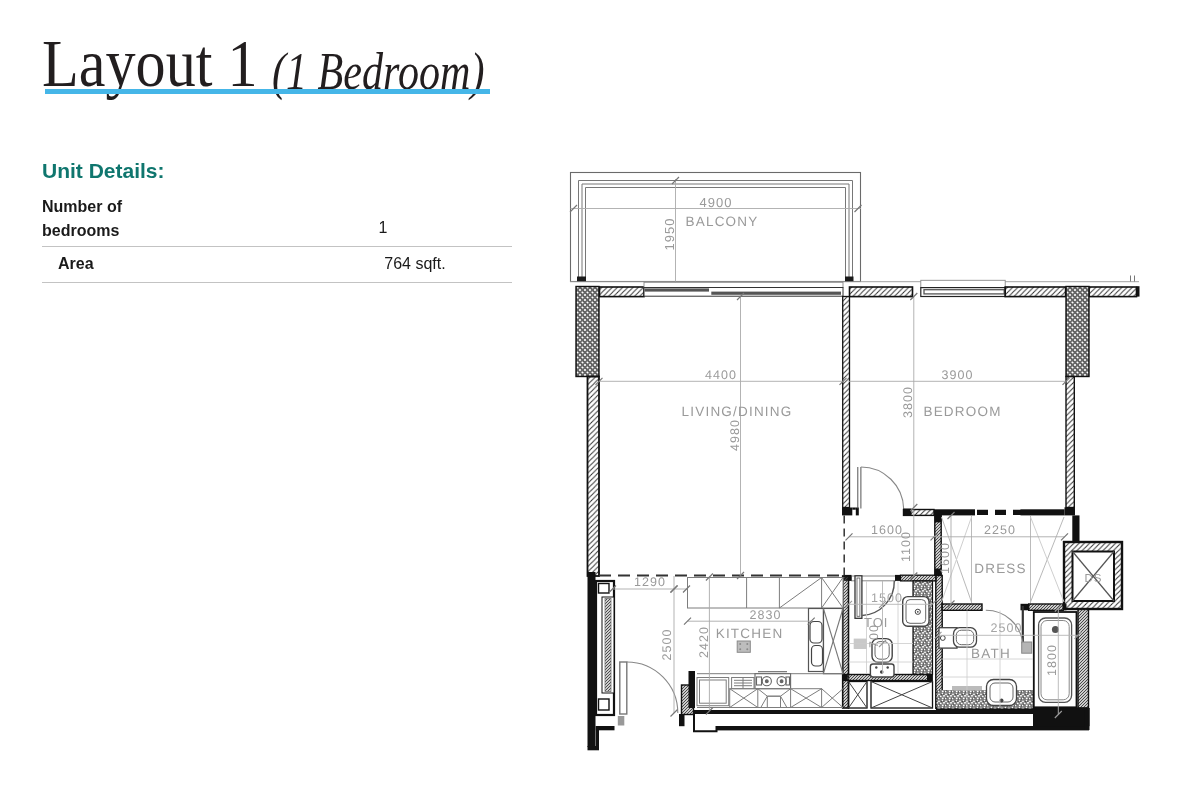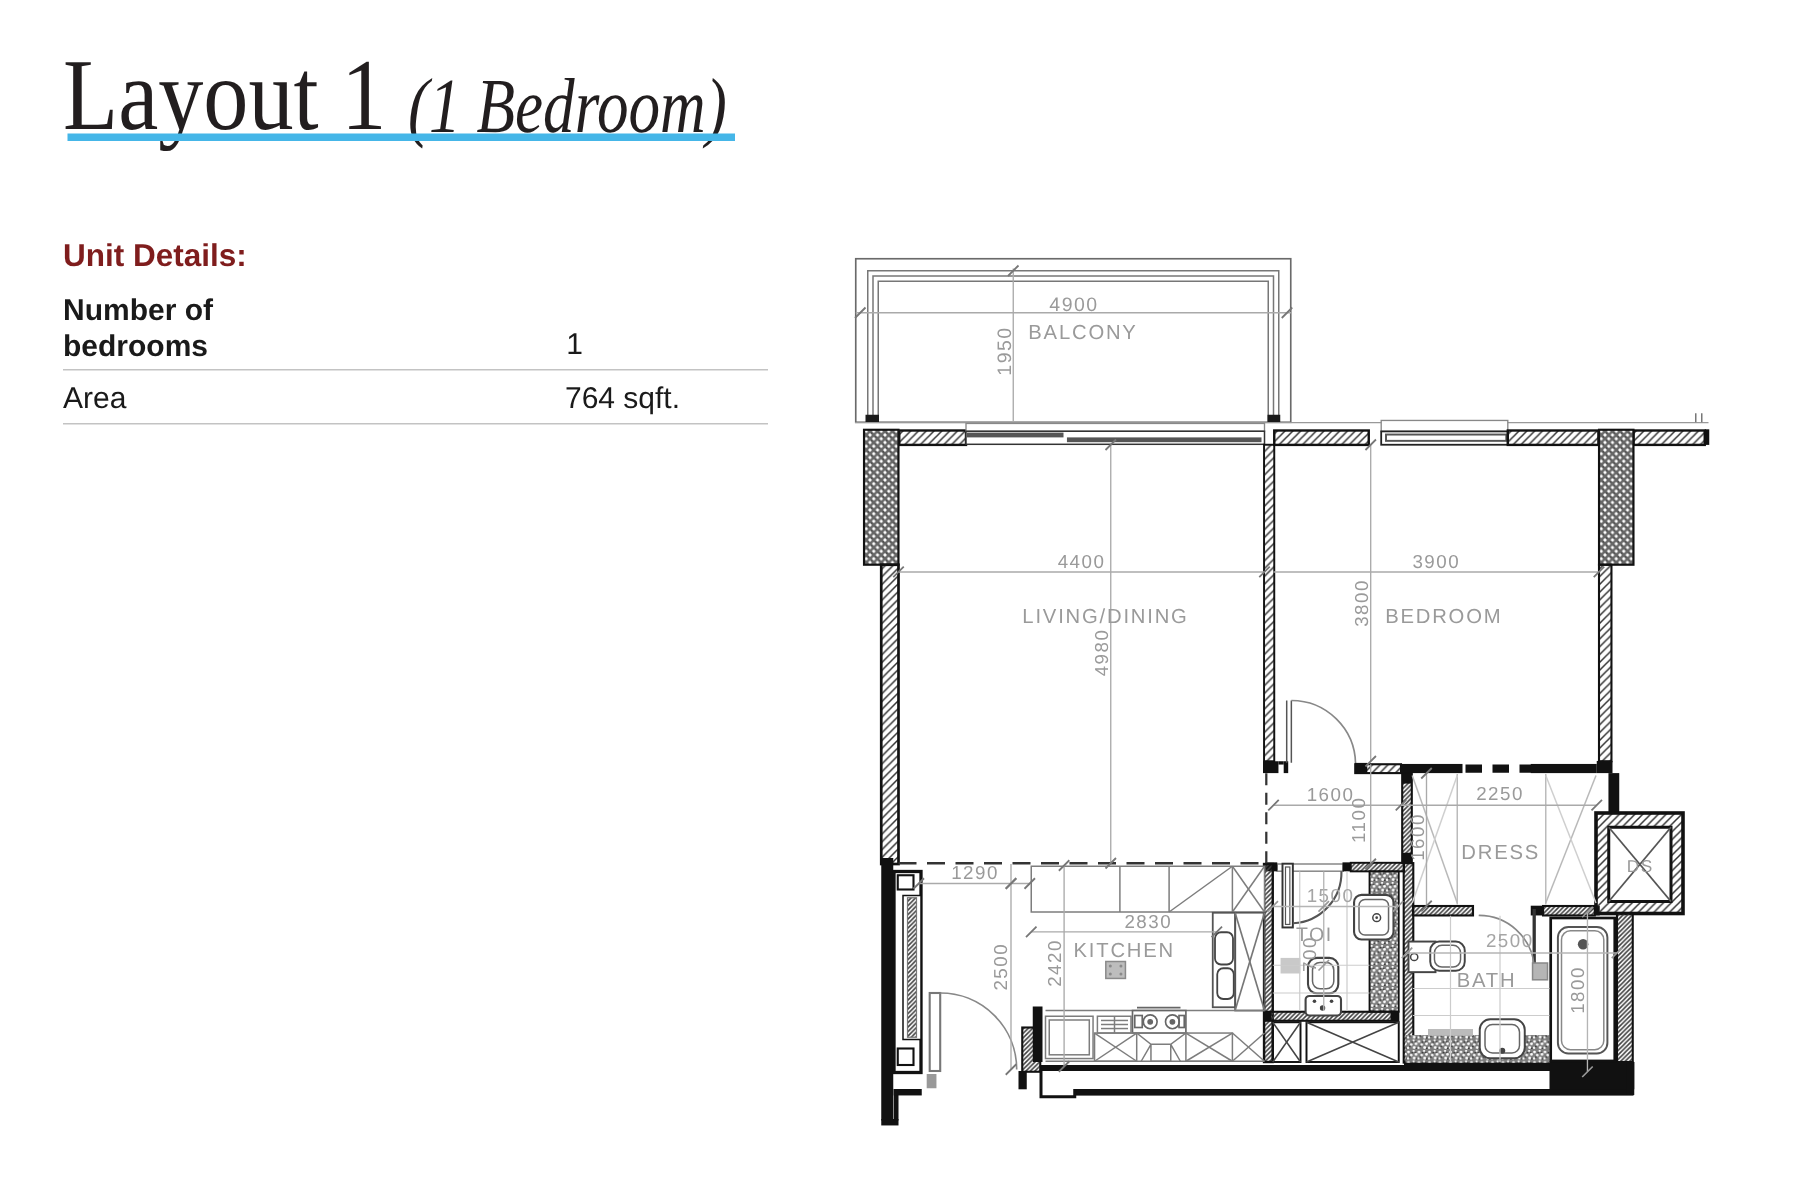--- a/index.html
+++ b/index.html
@@ -1,40 +1,40 @@
 <!DOCTYPE html>
 <html><head>
 <meta charset="utf-8">
 <style>
   html,body{margin:0;padding:0;background:#fff;width:1200px;height:800px;overflow:hidden;}
   body{font-family:"Liberation Sans",sans-serif;position:relative;}
   #titleMain{position:absolute;left:42px;top:24px;font-family:"Liberation Serif",serif;font-size:68px;color:#221e1f;white-space:nowrap;transform:scaleX(0.885);transform-origin:0 50%;}
   #titleSub{position:absolute;left:272px;top:42px;font-family:"Liberation Serif",serif;font-style:italic;font-size:52px;color:#221e1f;white-space:nowrap;transform:scaleX(0.81);transform-origin:0 50%;}
   #underline{position:absolute;left:45px;top:89px;width:445px;height:5px;background:#45b6e8;}
-  #unitHead{position:absolute;left:42px;top:159px;font-size:21px;font-weight:bold;color:#7f1d1d;}
-  .cell{position:absolute;font-size:20px;color:#1a1a1a;}
+  #unitHead{position:absolute;left:42px;top:159px;font-size:21px;font-weight:bold;color:#0f766e;}
+  .cell{position:absolute;font-size:16px;color:#1a1a1a;}
   .rule{position:absolute;height:1px;background:#c3c3c3;left:42px;width:470px;}
 </style>
 </head>
 <body>
 
 <div id="titleMain">Layout 1</div>
 <div id="titleSub">(1 Bedroom)</div>
 
 <div id="underline"></div>
 
 <div id="unitHead">Unit Details:</div>
 
 <div class="cell" style="left:42px;top:195px;font-weight:bold;line-height:24px;">Number of<br>bedrooms</div>
 
 <div class="cell" style="left:340px;top:219px;width:86px;text-align:center;">1</div>
 
 <div class="rule" style="top:246px;"></div>
 
-<div class="cell" style="left:42px;top:255px;font-weight:normal;">Area</div>
+<div class="cell" style="left:58px;top:255px;font-weight:bold;">Area</div>
 
 <div class="cell" style="left:340px;top:255px;width:86px;text-align:center;margin-left:32px;">764 sqft.</div>
 
 <div class="rule" style="top:282px;"></div>
 
 <svg id="plan" text-rendering="geometricPrecision" width="1200" height="800" viewBox="0 0 1200 800" style="position:absolute;left:0;top:0;">
 <defs>
   <pattern id="hatch" width="5.2" height="5.2" patternUnits="userSpaceOnUse">
     <path d="M-1.3,1.3 L1.3,-1.3 M-1.3,6.5 L6.5,-1.3 M3.9,6.5 L6.5,3.9" stroke="#333" stroke-width="1" fill="none"></path>
   </pattern>

